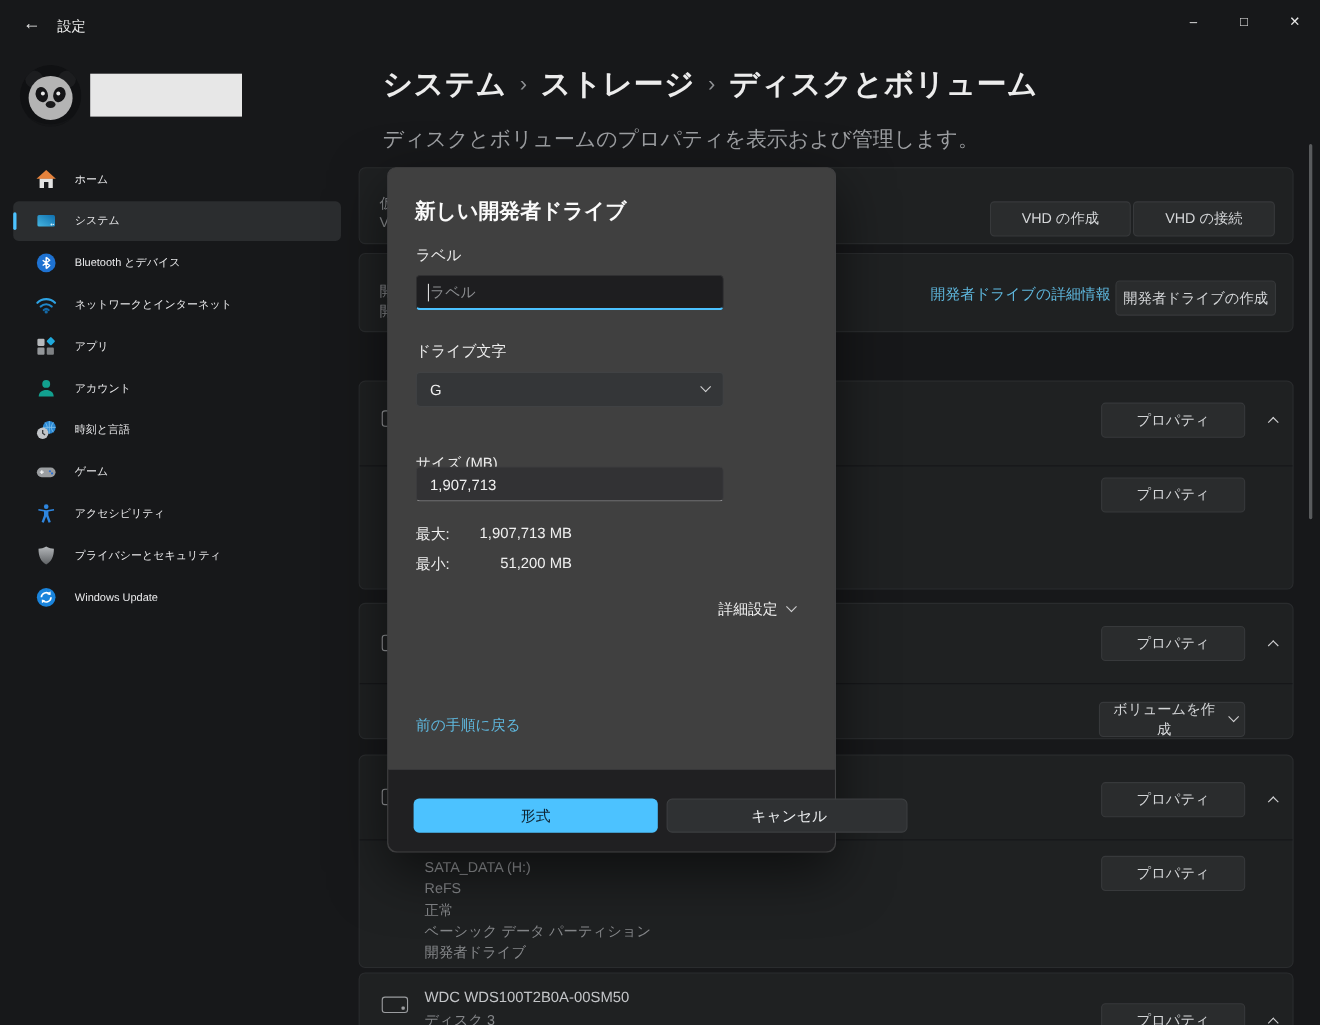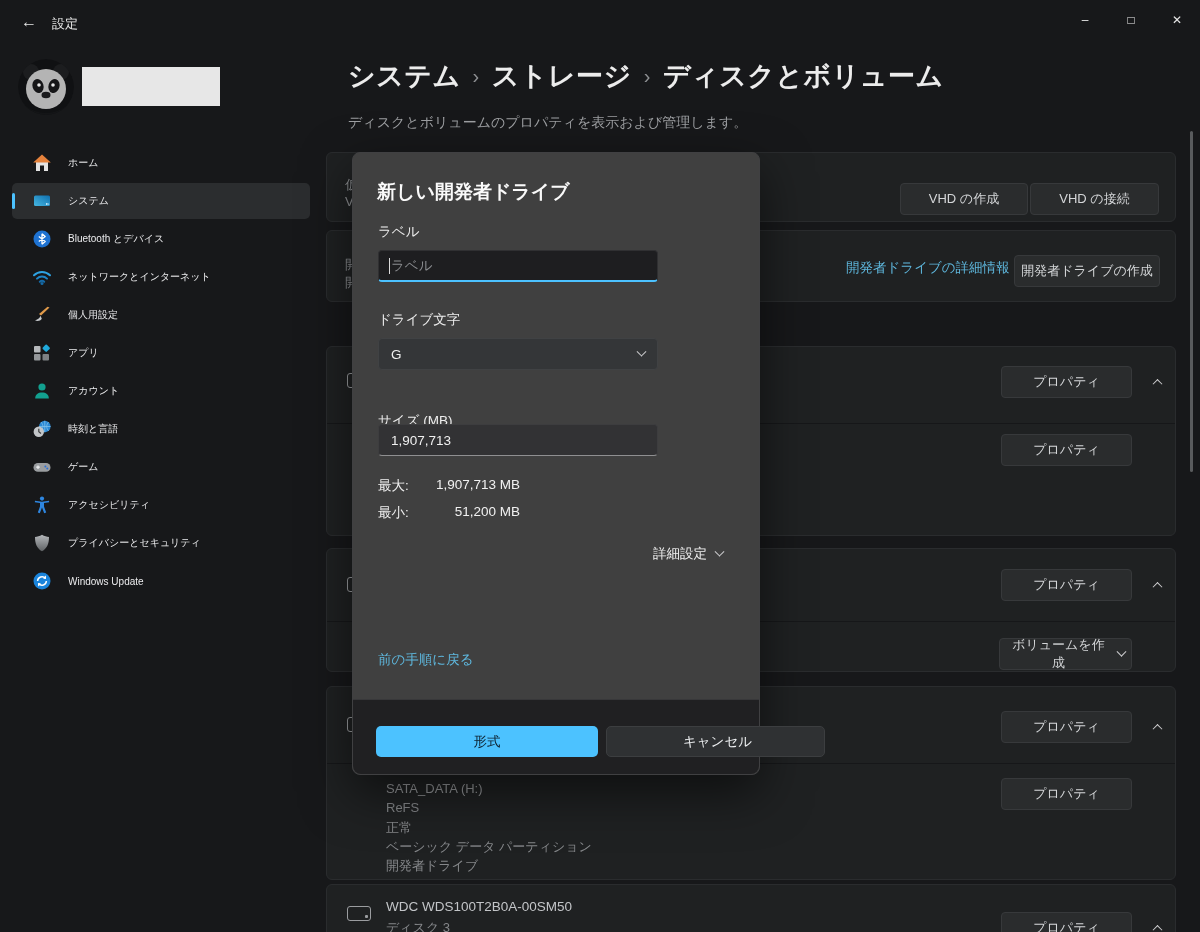--- a/index.html
+++ b/index.html
@@ -24,21 +24,21 @@
   .nav{position:absolute;left:0;top:99px;width:324px;}
   .nav-item{position:relative;height:36px;margin:2px 14px 2px 12px;border-radius:5px;display:flex;align-items:center;padding:0 0 0 20px;cursor:pointer;}
   .nav-item.selected{background:#2b2d2f;}
   .nav-item.selected::before{content:"";position:absolute;left:0;top:10px;width:3px;height:16px;border-radius:2px;background:#4cc2ff;}
   .nav-icon{width:20px;height:20px;display:inline-flex;margin-right:16px;flex:none;}
   .nav-label{font-size:10px;color:#ebebed;white-space:nowrap;}
 
   
   .breadcrumb{position:absolute;left:348px;top:58px;font-size:27px;font-weight:600;color:#ececec;letter-spacing:.5px;}
   .crumb-sep{color:#8f9194;font-size:20px;font-weight:400;margin:0 12px;vertical-align:2px;}
-  .page-subtitle{position:absolute;left:348px;top:114px;font-size:14px;color:#9d9fa2;}
+  .page-subtitle{position:absolute;left:348px;top:114px;font-size:19px;color:#9d9fa2;}
 
   .card{position:absolute;left:326px;width:850px;background:#1f2122;border:1px solid #2a2c2e;border-radius:6px;}
   .card-divider{position:absolute;left:0;right:0;height:1px;background:#161719;}
   .frag{position:absolute;left:18px;font-size:13px;color:#8e9093;white-space:nowrap;}
   .ghost-btn{position:absolute;height:32px;background:#2a2c2d;border:1px solid #37393b;border-radius:4px;color:#d4d6d8;font-size:13px;display:flex;align-items:center;justify-content:center;cursor:pointer;}
   .link{color:#5eb7dd;font-size:13.5px;cursor:pointer;text-decoration:none;position:absolute;white-space:nowrap;}
   .chev{display:inline-block;width:7px;height:7px;border-right:1.5px solid #cfcfd1;border-bottom:1.5px solid #cfcfd1;}
   .chev.up{transform:rotate(-135deg) translate(-1px,-1px);}
   .chev.down{transform:rotate(45deg) translate(-2px,-2px);}
   .row-chevron{position:absolute;left:820px;width:20px;height:20px;display:flex;align-items:center;justify-content:center;cursor:pointer;}
@@ -141,29 +141,20 @@
               <path d="M5 11.6 A7.2 7.2 0 0 1 15 11.6" stroke="#1f86c9" stroke-width="2" fill="none" stroke-linecap="round"></path>
               <path d="M7.8 14.8 A3.2 3.2 0 0 1 12.2 14.8" stroke="#156aa8" stroke-width="2" fill="none" stroke-linecap="round"></path>
               <circle cx="10" cy="16.6" r="1.5" fill="#156aa8"></circle>
             </svg>
           </span>
         <span class="nav-label">ネットワークとインターネット</span>
       </div>
       <div class="nav-item">
         <span class="nav-icon">
             <svg viewBox="0 0 20 20">
-              <path d="M17.5 2.5 L9 10.5 L7 9 L15.5 1.8 Z" fill="#e09a4a"></path>
-              <path d="M8.5 10.8 C8 13 6 14.5 3 15.5 C5.5 16.5 8.5 16 9.8 13.8 Z" fill="#c6c9cc"></path>
-            </svg>
-          </span>
-        <span class="nav-label">個人用設定</span>
-      </div>
-      <div class="nav-item">
-        <span class="nav-icon">
-            <svg viewBox="0 0 20 20">
               <rect x="2" y="3" width="6.5" height="6.5" rx="1" fill="#b6b9bc"></rect>
               <rect x="2" y="11" width="6.5" height="6.5" rx="1" fill="#94979a"></rect>
               <rect x="10.5" y="11" width="6.5" height="6.5" rx="1" fill="#7e8184"></rect>
               <rect x="11.3" y="2.3" width="5.8" height="5.8" rx="1" fill="#1fa9dc" transform="rotate(45 14.2 5.2)"></rect>
             </svg>
           </span>
         <span class="nav-label">アプリ</span>
       </div>
       <div class="nav-item">
         <span class="nav-icon">

